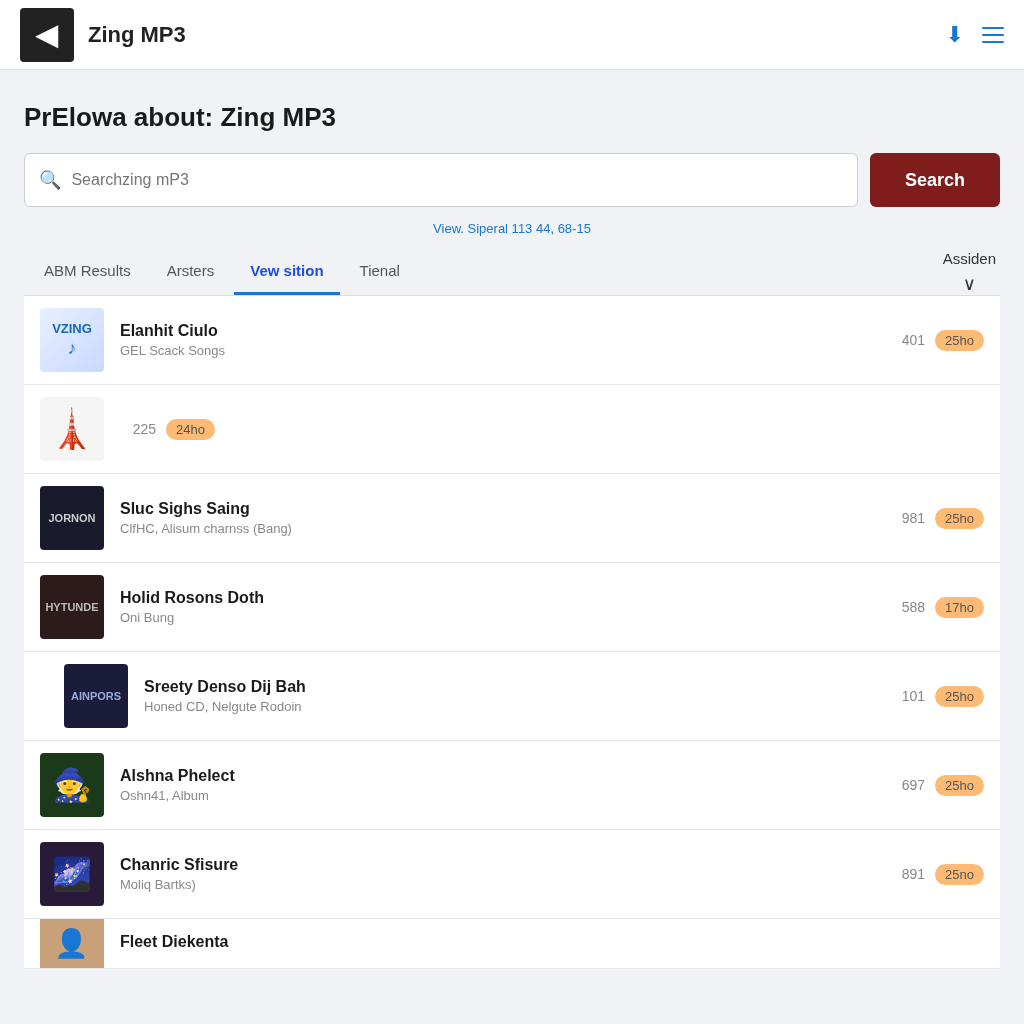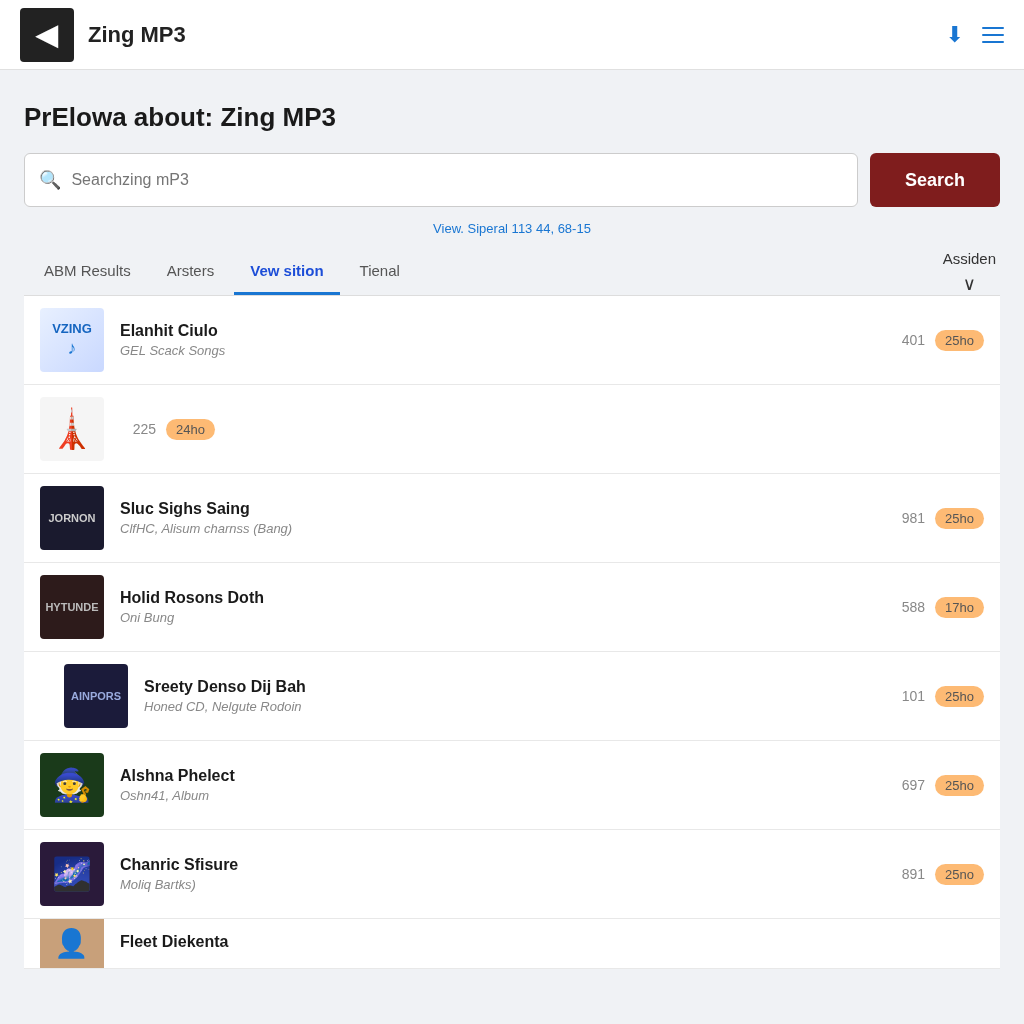--- a/index.html
+++ b/index.html
@@ -198,21 +198,20 @@
     .item-info { flex: 1; }
     .item-title {
       font-size: 16px;
       font-weight: 600;
       color: #1a1a1a;
       margin-bottom: 3px;
     }
     .item-subtitle {
       font-size: 13px;
       color: #888;
-      font-style: italic;
     }
     .item-meta {
       display: flex;
       align-items: center;
       gap: 10px;
       flex-shrink: 0;
     }
     .item-count {
       font-size: 14px;
       color: #888;

